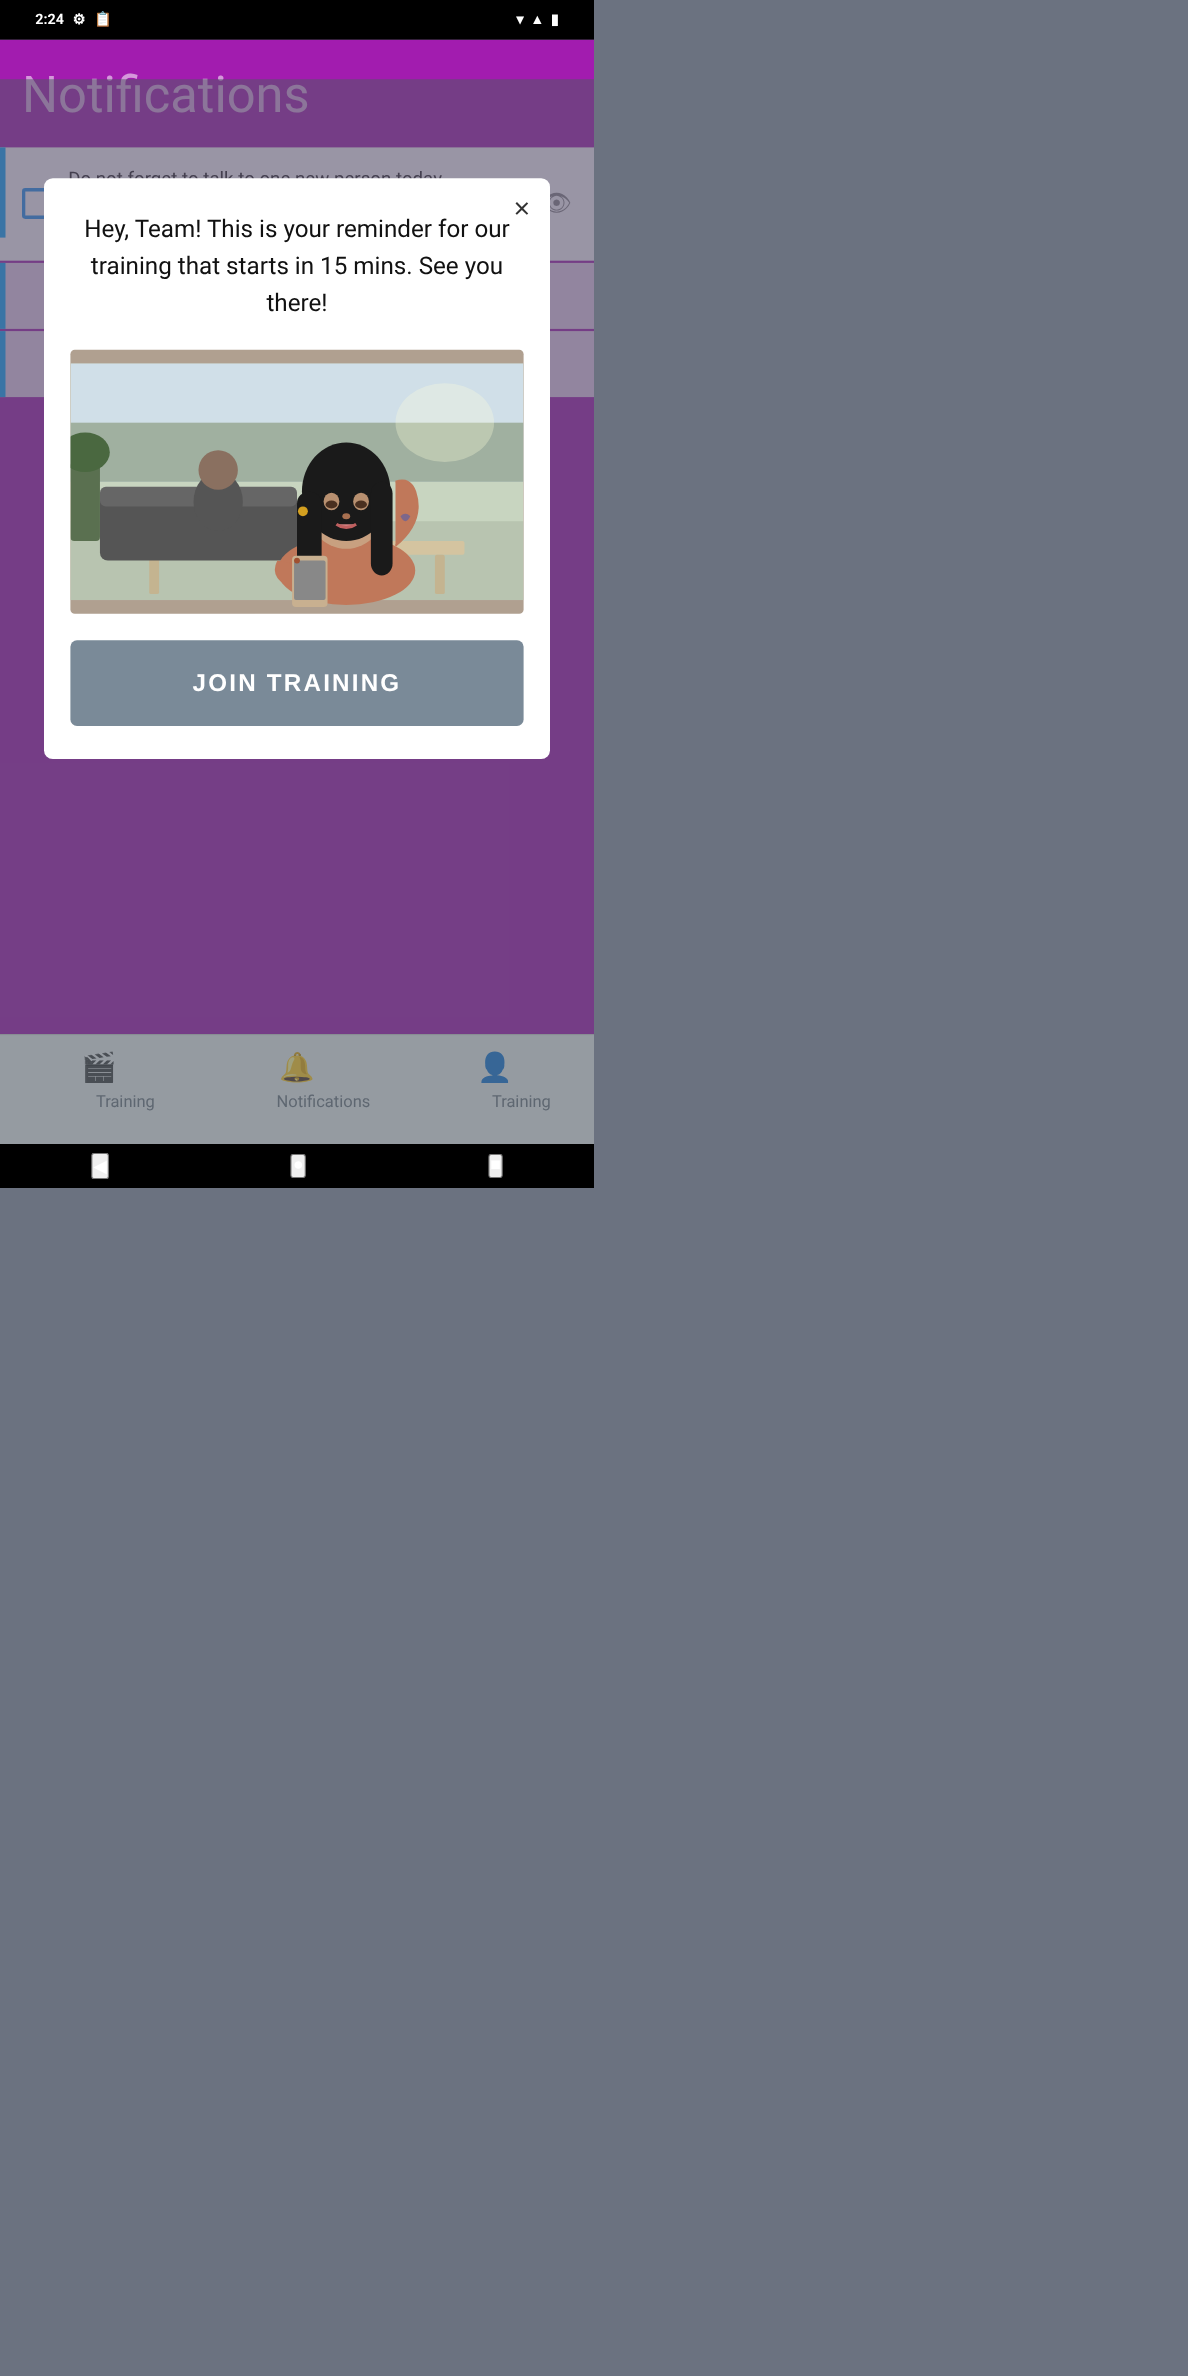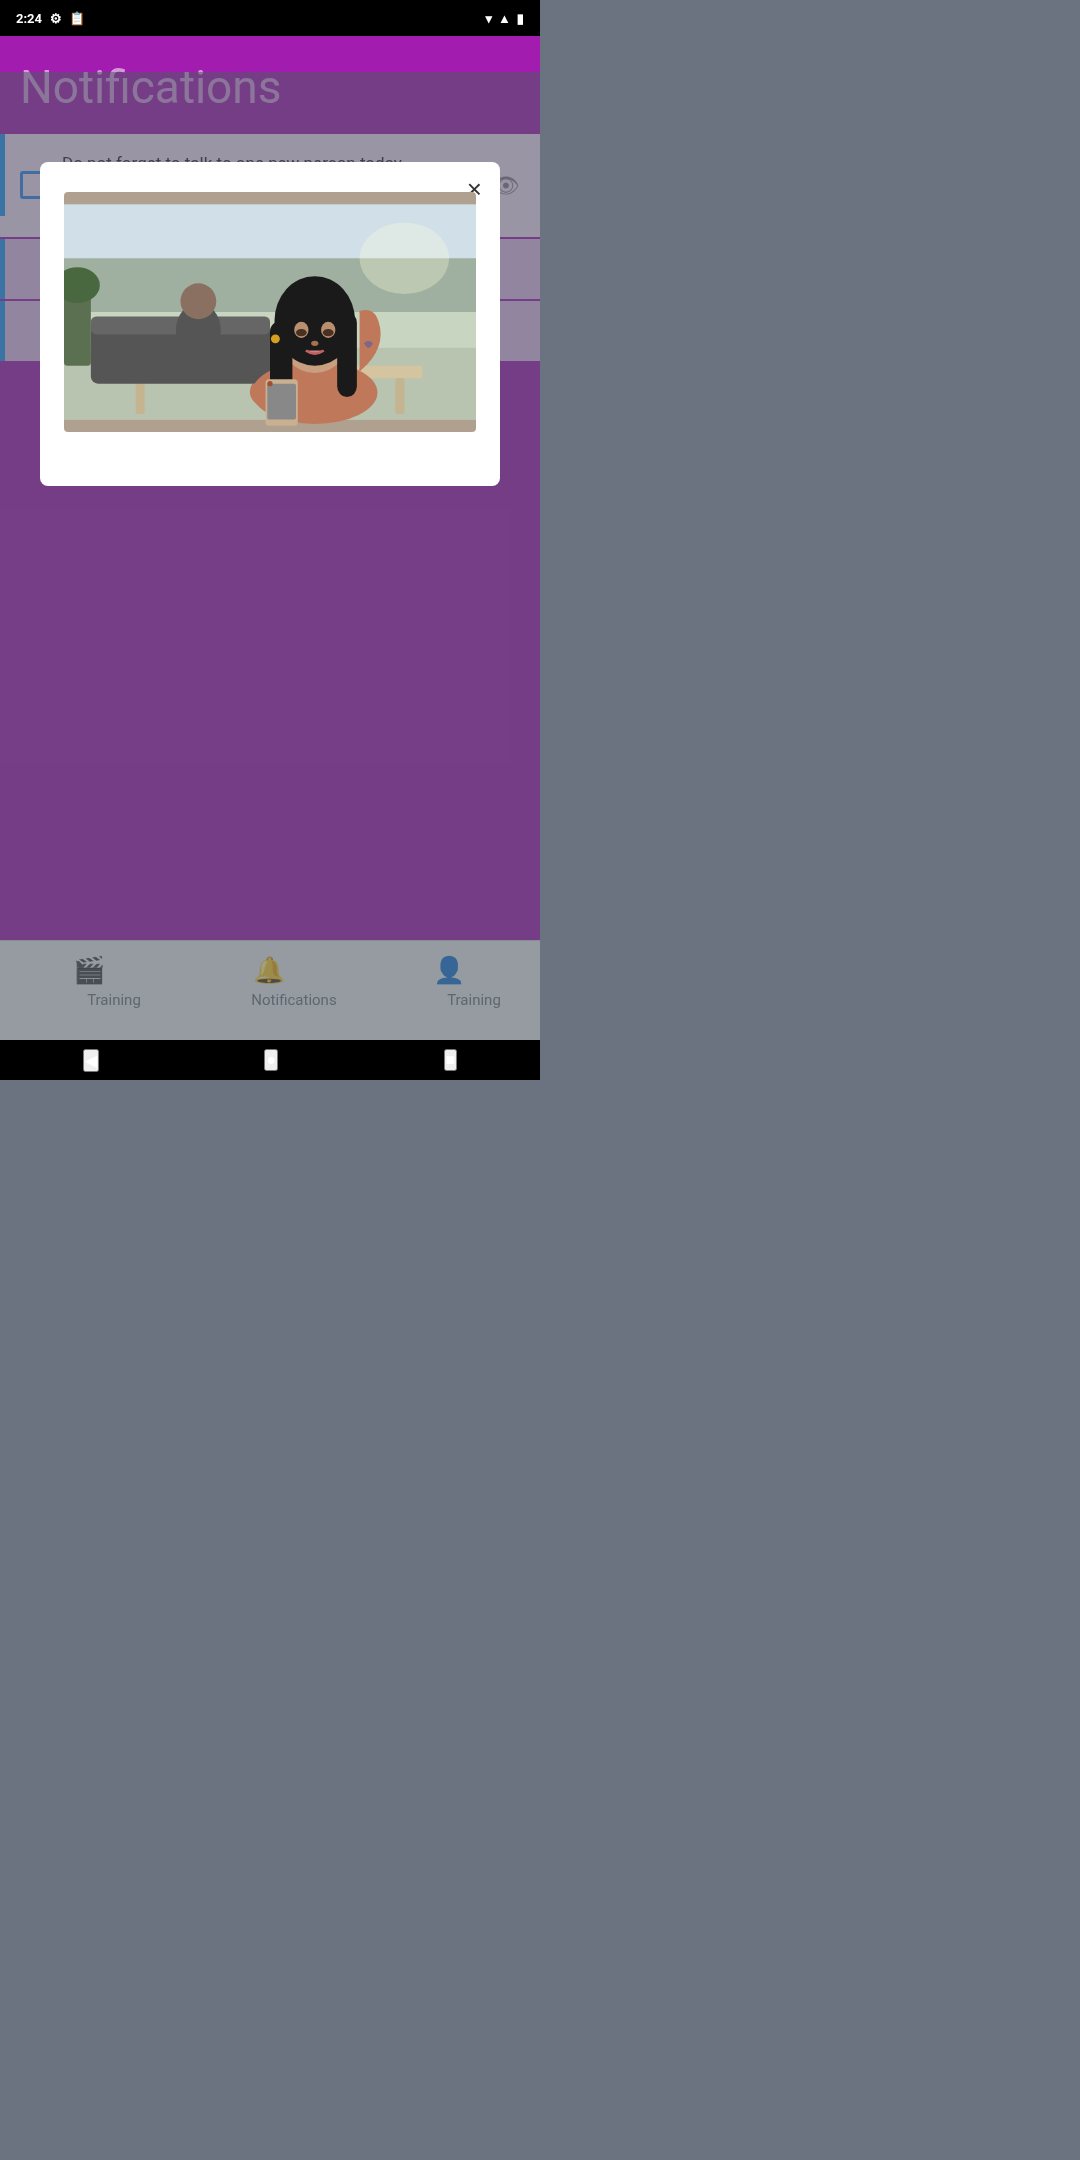--- a/index.html
+++ b/index.html
@@ -15,21 +15,21 @@
     }
 
     
     .status-bar {
       width: 100%;
       height: 36px;
       background: #000;
       display: flex;
       align-items: center;
       justify-content: space-between;
-      padding: 0 16px;
+      padding: 0 32px;
       color: #fff;
       font-size: 13px;
       font-weight: bold;
       z-index: 100;
       position: relative;
     }
     .status-left { display: flex; align-items: center; gap: 8px; }
     .status-right { display: flex; align-items: center; gap: 6px; }
 
     
@@ -259,20 +259,21 @@
     <button class="android-nav-btn">■</button>
   </div>
 
   <div class="modal-overlay">
     <div class="modal">
 
       
       <button class="modal-close">×</button>
 
       
+      <div class="modal-message">Hey, Team! This is your reminder for our training that starts in 15 mins. See you there!</div>
 
       
       <div class="modal-image">
         <svg class="person-scene" viewBox="0 0 460 240" xmlns="http://www.w3.org/2000/svg">
 
           <rect width="460" height="240" fill="#c8d5c0"></rect>
 
           <rect width="460" height="120" fill="#d0dfe8"></rect>
 
           <rect x="0" y="60" width="460" height="60" fill="#a0b0a0"></rect>
@@ -323,17 +324,18 @@
           <circle cx="150" cy="108" r="20" fill="#8a7060"></circle>
 
           <rect x="0" y="100" width="30" height="80" fill="#5a7050" rx="4"></rect>
           <ellipse cx="15" cy="90" rx="25" ry="20" fill="#4a6840"></ellipse>
 
           <ellipse cx="380" cy="60" rx="50" ry="40" fill="rgba(255,255,220,0.3)"></ellipse>
         </svg>
       </div>
 
       
+      <button class="join-btn">JOIN TRAINING</button>
 
     </div>
   </div>
 
 </div>
 
 </body></html>

